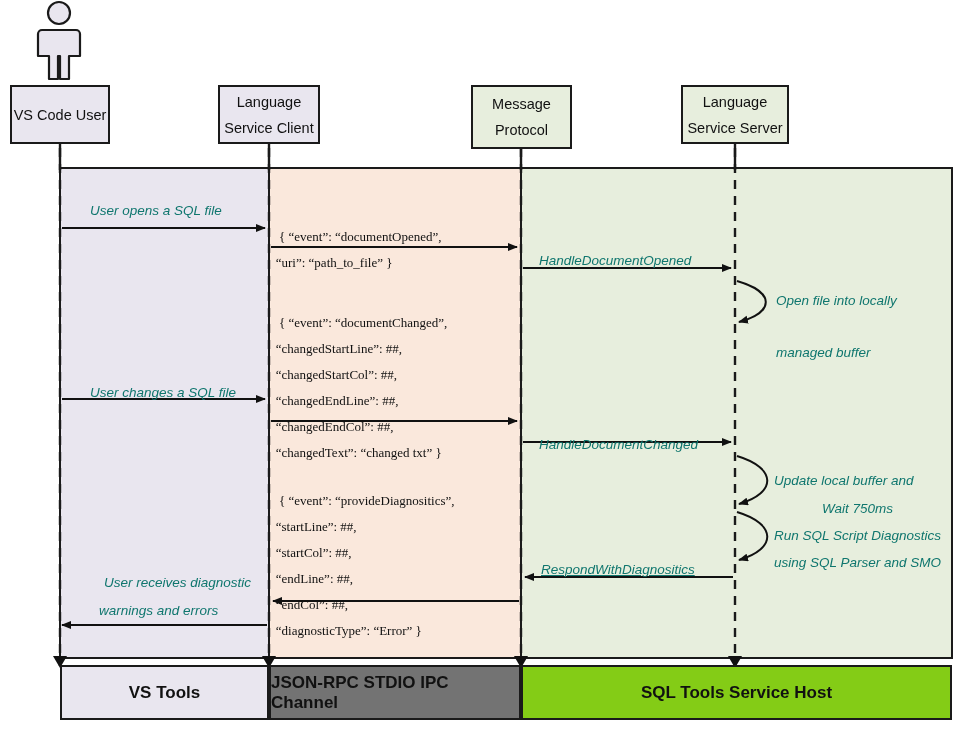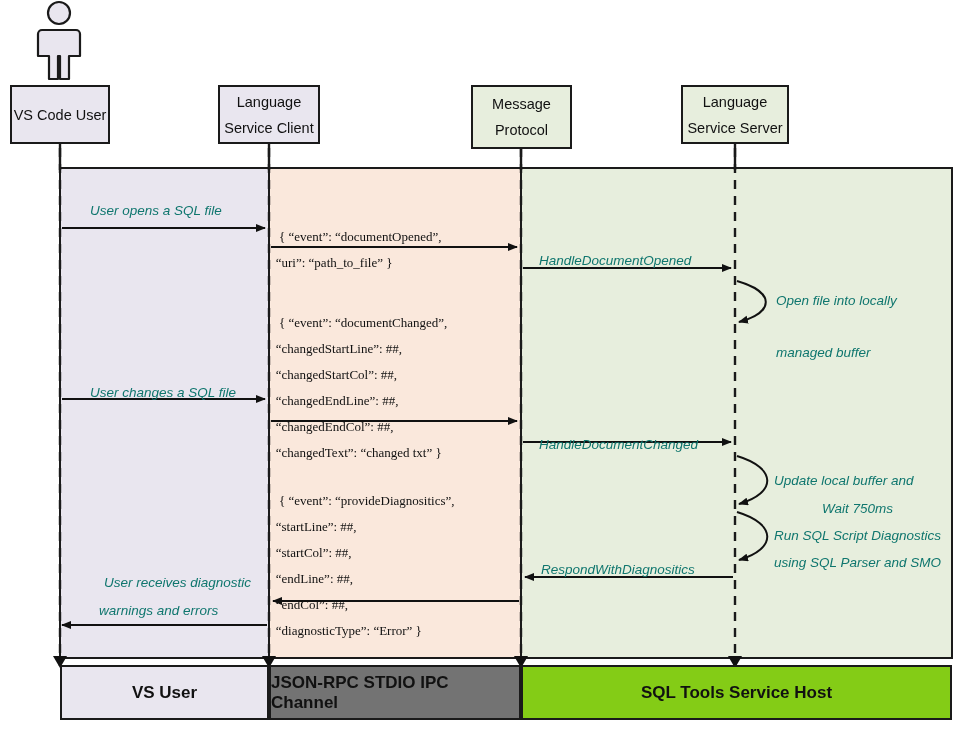--- a/index.html
+++ b/index.html
@@ -145,33 +145,33 @@
 <span>   “startCol”: ##,</span>
 <span>   “endLine”: ##,</span>
 <span>   “endCol”: ##,</span>
 <span>   “diagnosticType”: “Error” }</span>
   </div>
 
   <div class="msg" style="left:539px;top:248px;">HandleDocumentOpened</div>
 
   <div class="msg" style="left:539px;top:432px;">HandleDocumentChanged</div>
 
-  <div class="msg" style="left:541px;top:557px;">RespondWithDiagnositics</div>
+  <div class="msg" style="left:541px;top:557px;text-decoration:underline;">RespondWithDiagnositics</div>
 
   <div class="msg" style="left:776px;top:288px;">Open file into locally</div>
   <div class="msg" style="left:776px;top:316px;margin-top:24px;">managed buffer</div>
 
   <div class="msg" style="left:774px;top:468px;">Update local buffer and</div>
   <div class="msg" style="left:822px;top:496px;">Wait 750ms</div>
 
   <div class="msg" style="left:774px;top:550px;">using SQL Parser and SMO</div>
   <div class="msg" style="left:774px;top:523px;">Run SQL Script Diagnostics</div>
 
   <div class="bbar" style="left:60px;top:665px;width:209px;height:55px;background:#e9e6ef;">
-    <span>VS User</span>
+    <span>VS Tools</span>
   </div>
   <div class="bbar" style="left:269px;top:665px;width:252px;height:55px;background:#737373;">
     <span>JSON-RPC STDIO IPC Channel</span>
   </div>
   <div class="bbar" style="left:521px;top:665px;width:431px;height:55px;background:#84cc16;">
     <span>SQL Tools Service Host</span>
   </div>
 
 </div>
 

